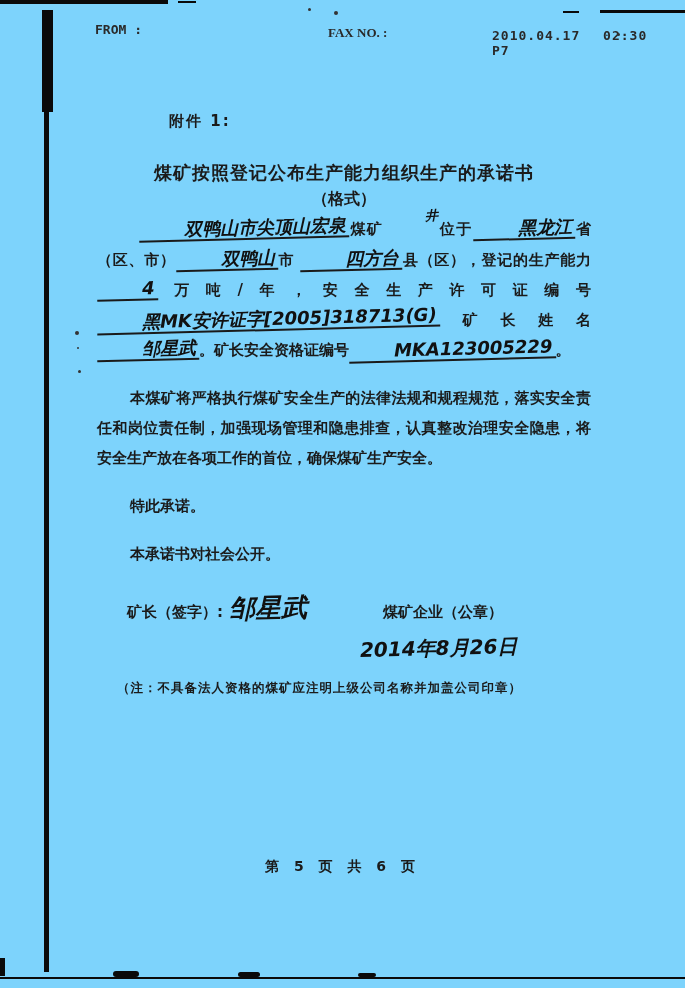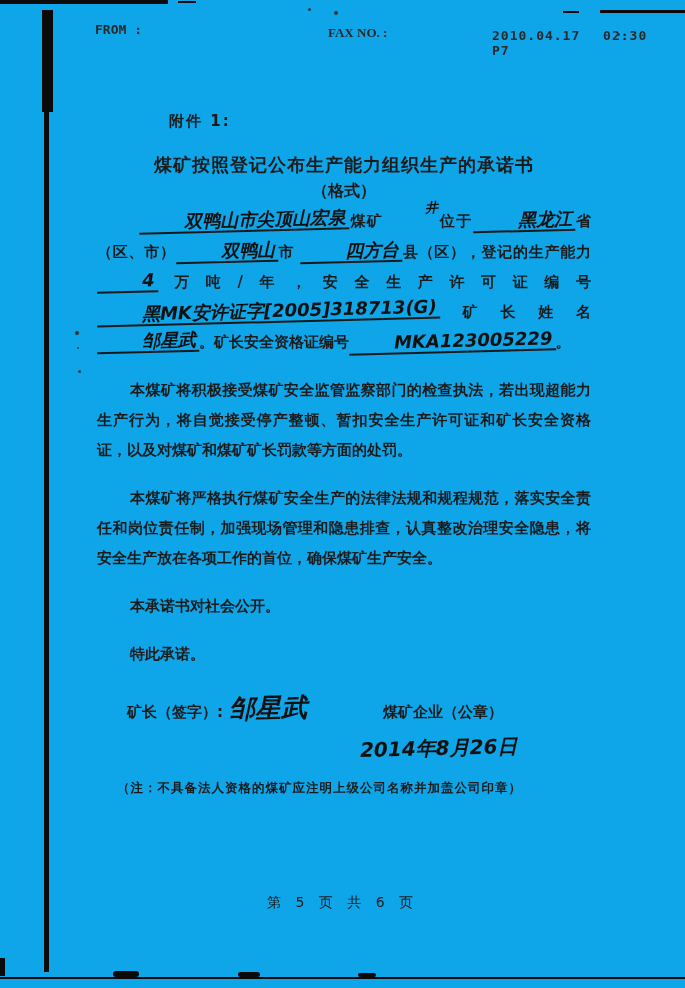--- a/index.html
+++ b/index.html
@@ -1,42 +1,42 @@
 <!DOCTYPE html>
 <html><head>
 <meta charset="utf-8">
 <style>
   html,body{margin:0;padding:0;}
   body{
     width:685px;height:988px;background:#f7f7f5;
     font-family:"DejaVu Sans",sans-serif;color:#1c1c1c;
     position:relative;overflow:hidden;
   }
-  .page{position:absolute;inset:0;background:#0ea5e9;}
+  .page{position:absolute;inset:0;background:#7dd3fc;}
 
   
   .fax-header{
     position:absolute;top:14px;left:0;width:100%;height:34px;
     font-family:"DejaVu Sans Mono",monospace;font-size:13px;font-weight:bold;color:#2a2a2a;
   }
   .fax-from{position:absolute;left:95px;top:8px;}
   .fax-no{position:absolute;left:328px;top:11px;font-family:Liberation Serif, serif;}
   .fax-stamp{position:absolute;left:492px;top:14px;letter-spacing:1px;}
   .fax-stamp span{margin-right:14px;}
 
   
   .art{position:absolute;background:#0a0a0a;}
   .dot{position:absolute;background:#333;border-radius:50%;}
 
   
   .content{
     position:absolute;left:97px;top:106px;width:494px;
     font-size:15px;font-weight:bold;line-height:30px;color:#1b1b1b;
   }
-  .attach{margin:0 0 16px 72px;font-size:15px;letter-spacing:2px;}
+  .attach{margin:0 0 24px 72px;font-size:15px;letter-spacing:2px;}
   .doc-title{text-align:center;font-size:18px;letter-spacing:1px;margin:14px 0 2px 0;line-height:26px;}
   .doc-subtitle{text-align:center;font-size:16px;margin:0 0 4px 0;line-height:22px;}
 
   .para{margin:0 0 0 0;text-align:justify;text-indent:2.2em;}
   .para.spaced{margin-top:18px;}
   .fill-para{text-indent:2.8em;}
 
   
   .hw{
     font-style:italic;display:inline-block;transform:rotate(-1.5deg);
@@ -52,21 +52,21 @@
 
   
   .sig-row{display:flex;margin-top:26px;align-items:flex-end;}
   .sig-left{margin-left:30px;white-space:nowrap;}
   .sig-right{margin-left:70px;white-space:nowrap;}
   .date-row{margin:8px 0 0 260px;}
   .note-row{margin:14px 0 0 20px;font-size:12.5px;letter-spacing:1px;line-height:18px;}
 
   .footer{
     position:absolute;left:0;top:858px;width:100%;text-align:center;
-    font-size:14px;font-weight:normal;letter-spacing:5px;color:#1b1b1b;margin-top:36px;
+    font-size:14px;font-weight:bold;letter-spacing:5px;color:#1b1b1b;
   }
 </style>
 </head>
 <body>
 
 <div class="page">
 
   <div class="fax-header">
     <span class="fax-from">FROM :</span>
     <span class="fax-no">FAX NO. :</span>
@@ -97,24 +97,23 @@
 
   <div class="content">
 
     <div class="attach">附件 1:</div>
 
     <div class="doc-title">煤矿按照登记公布生产能力组织生产的承诺书</div>
     <div class="doc-subtitle">（格式）</div>
 
     <p class="para fill-para"><span class="hw blank">双鸭山市尖顶山宏泉</span><span>煤矿</span><span class="hw-super">井</span><span>位于</span><span class="hw blank">黑龙江</span><span>省（区、市）</span><span class="hw blank">双鸭山</span><span>市</span>&nbsp;<span class="hw blank">四方台</span><span>县（区），登记的生产能力</span><span class="hw blank">4</span><span>万吨/年，安全生产许可证编号</span><span class="hw blank">黑MK安许证字[2005]318713(G)</span><span>矿长姓名</span><span class="hw blank">邹星武</span><span>。矿长安全资格证编号</span><span class="hw blank">MKA123005229</span><span>。</span></p>
 
-    <p class="para spaced">本煤矿将积极接受煤矿安全监管监察部门的检查执法，若出现超能力生产行为，将自觉接受停产整顿、暂扣安全生产许可证和矿长安全资格证，以及对煤矿和煤矿矿长罚款等方面的处罚。</p>
     <p class="para spaced">本煤矿将严格执行煤矿安全生产的法律法规和规程规范，落实安全责任和岗位责任制，加强现场管理和隐患排查，认真整改治理安全隐患，将安全生产放在各项工作的首位，确保煤矿生产安全。</p>
+    <p class="para spaced">特此承诺。</p>
     <p class="para spaced">本承诺书对社会公开。</p>
-    <p class="para spaced">特此承诺。</p>
 
     <div class="sig-row">
       <span class="sig-left"><span>矿长（签字）:</span><span class="hw hw-sig">邹星武</span></span>
       <span class="sig-right">煤矿企业（公章）</span>
     </div>
     <div class="date-row">
       <span class="hw hw-date">2014年8月26日</span>
     </div>
     <div class="note-row">（注：不具备法人资格的煤矿应注明上级公司名称并加盖公司印章）</div>
 

